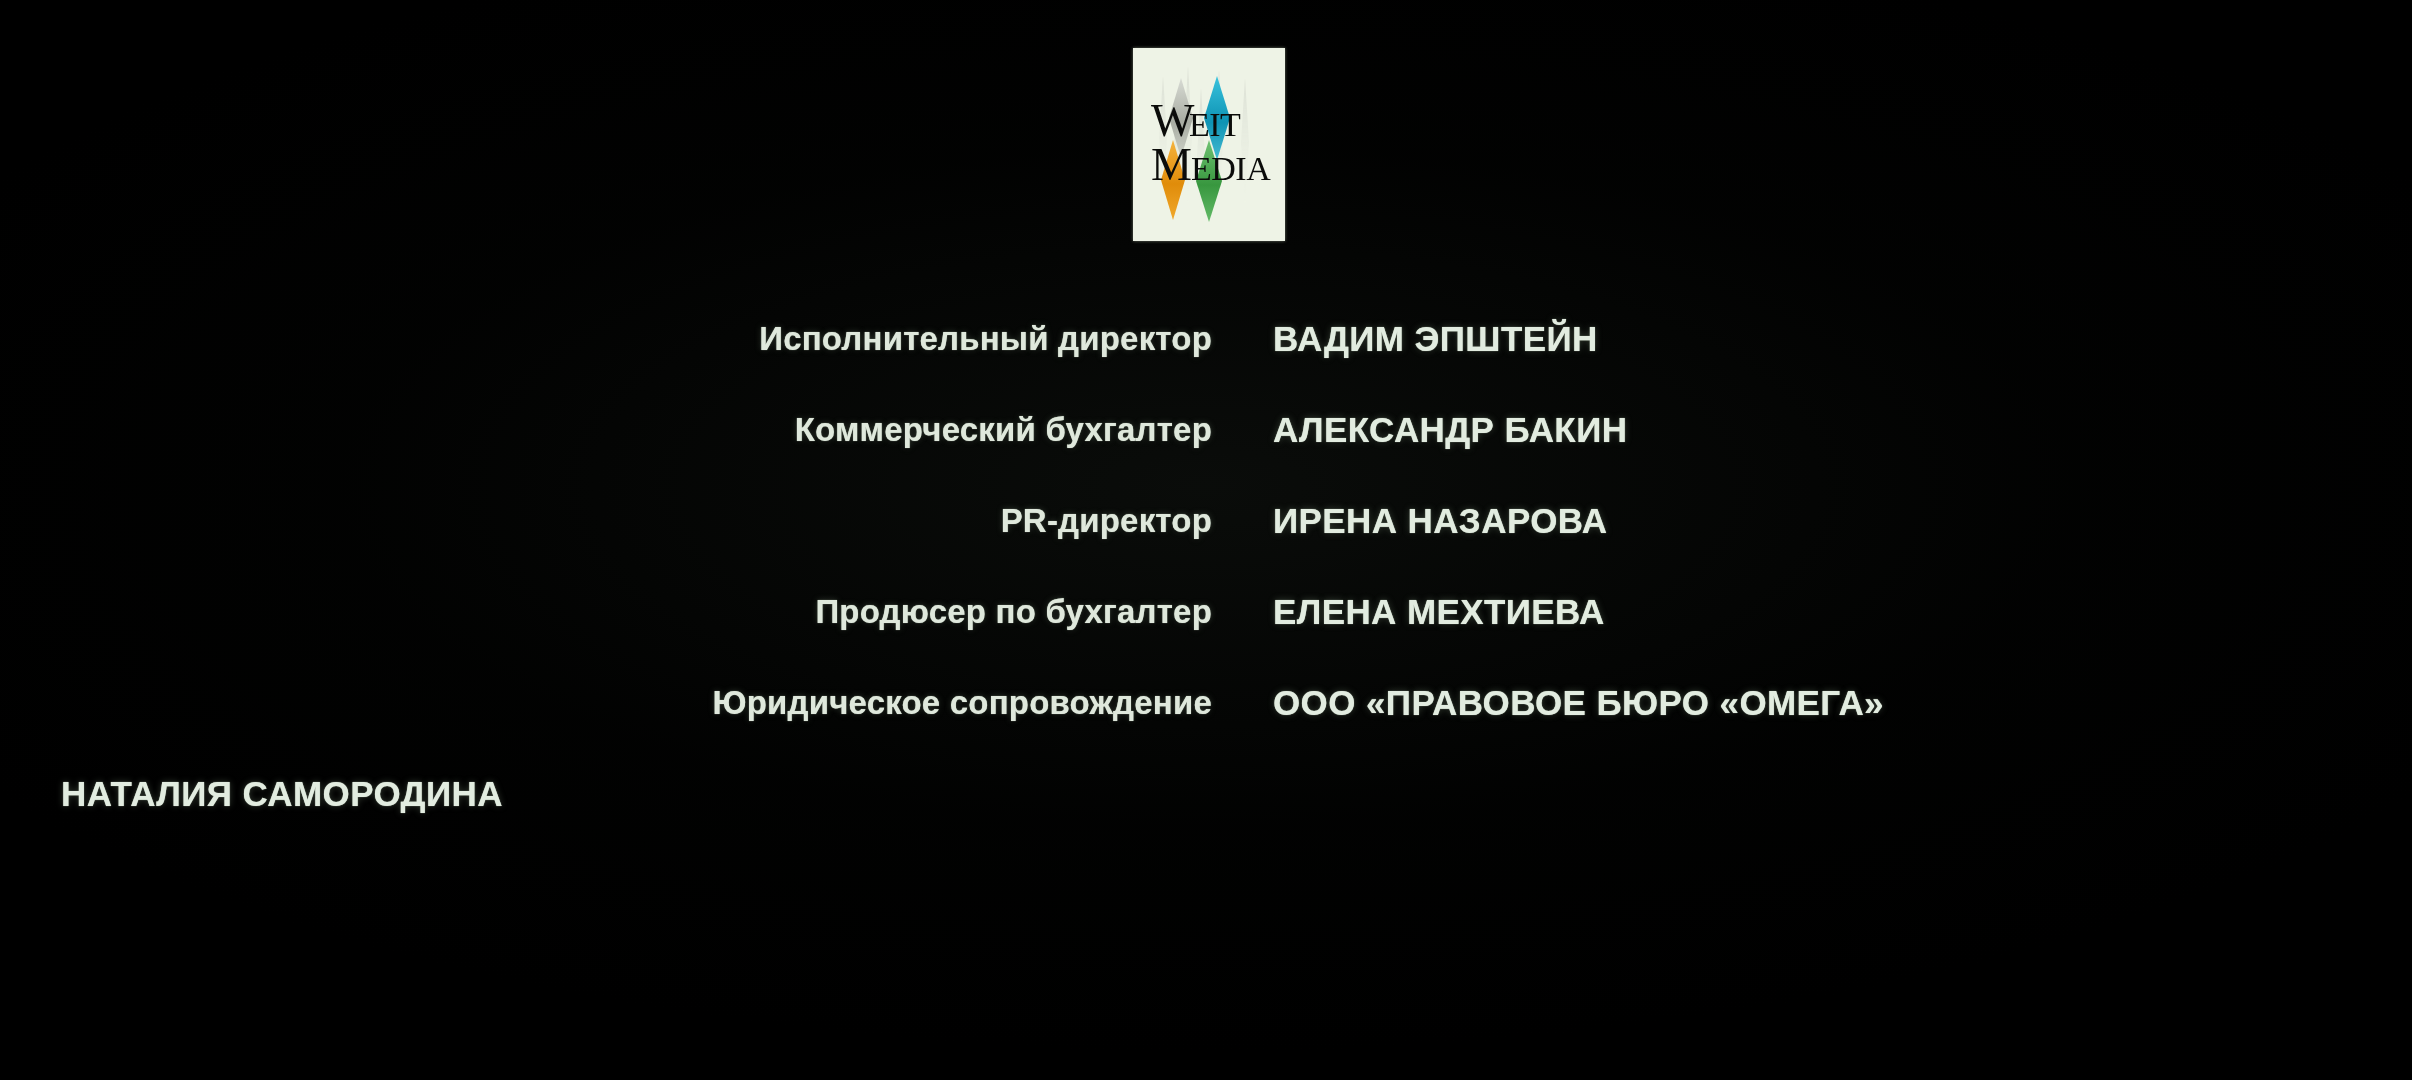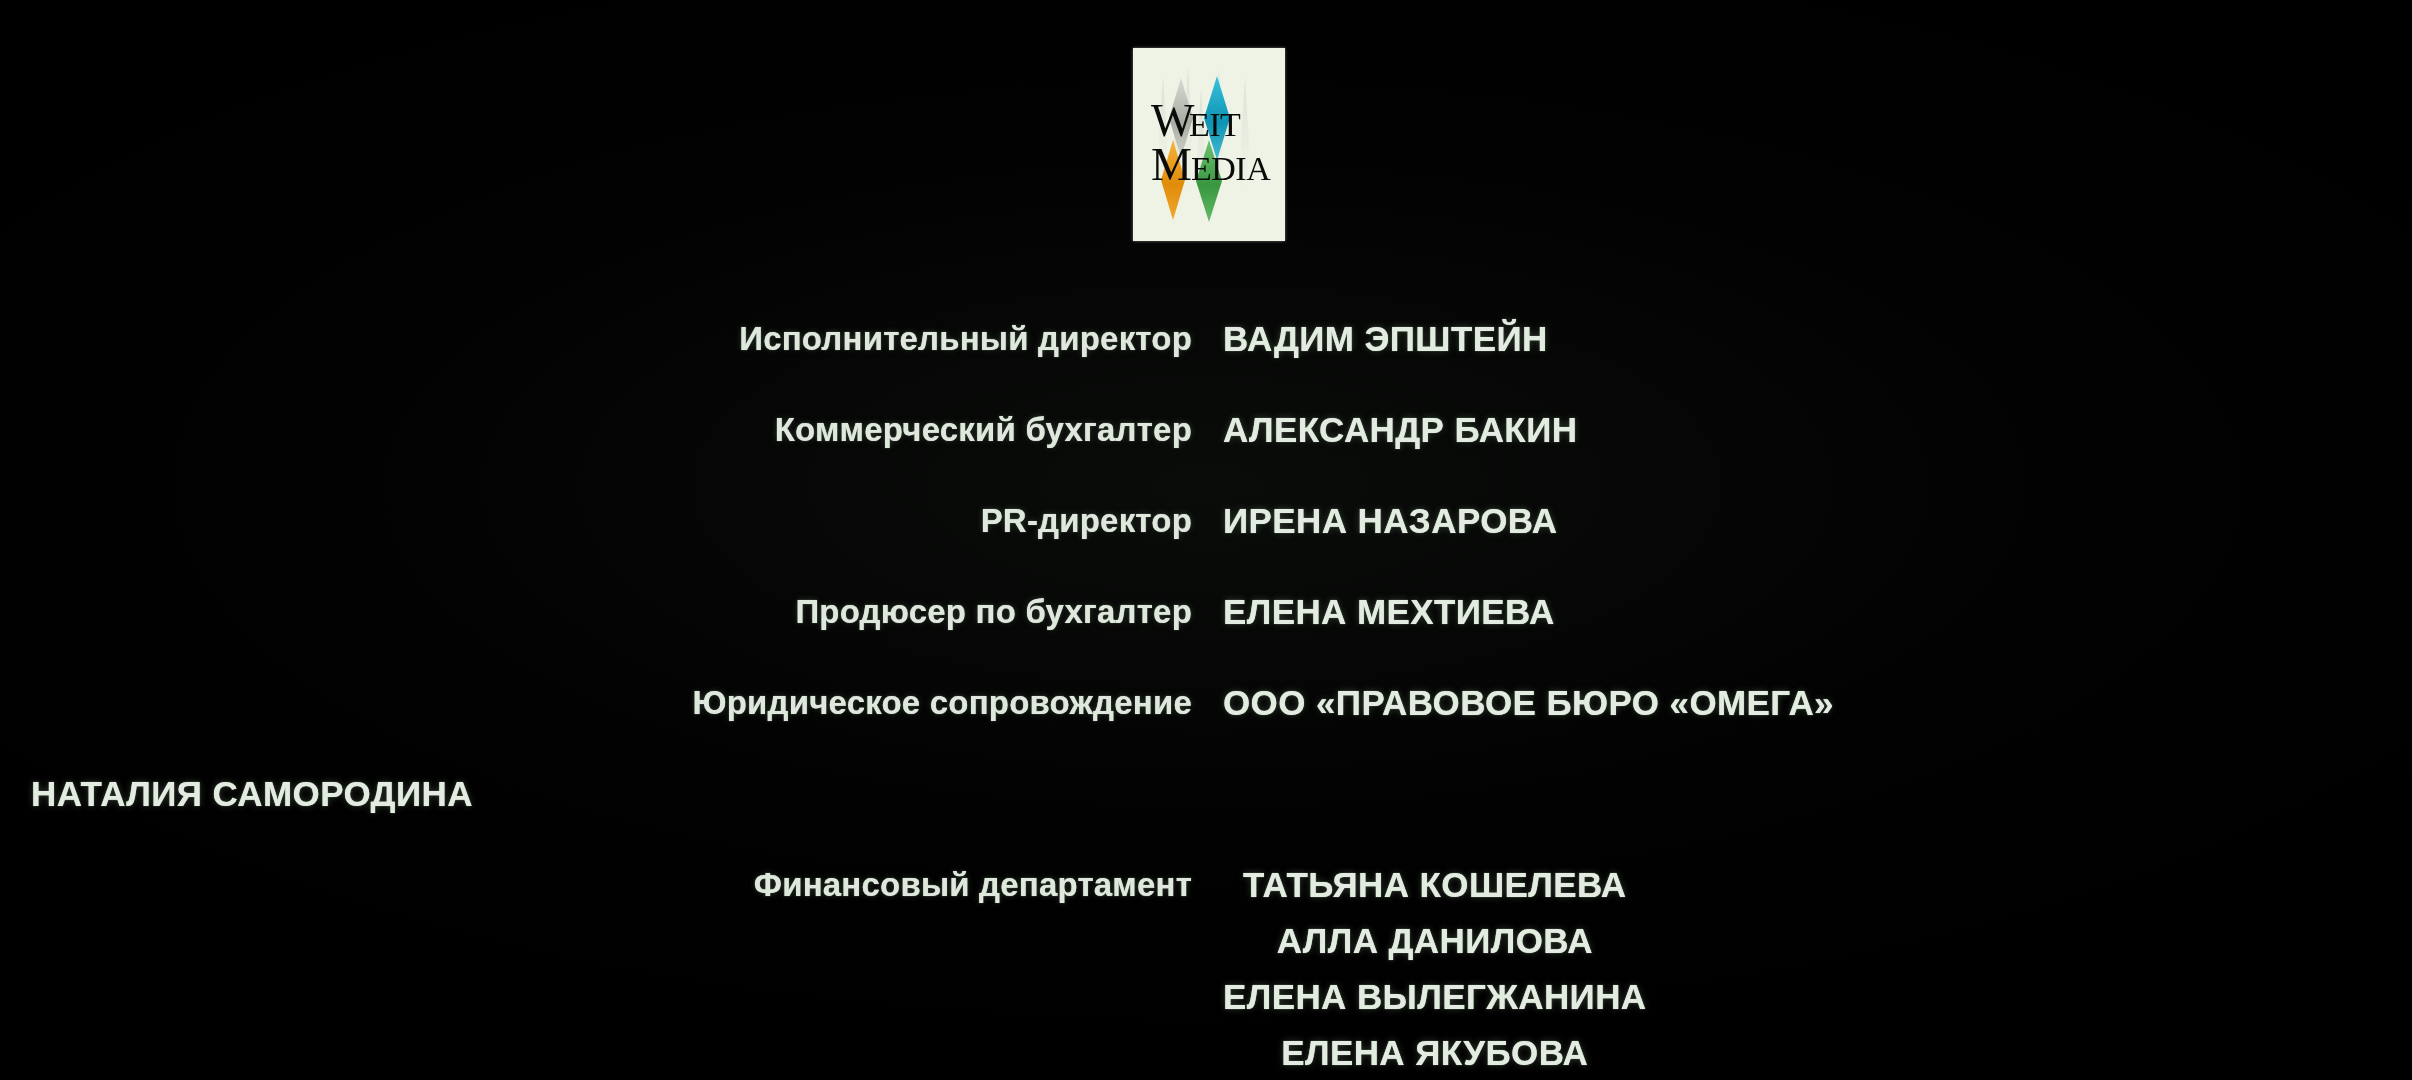--- a/index.html
+++ b/index.html
@@ -84,38 +84,38 @@
     letter-spacing: 0.2px;
     color: #dfe8dc;
     text-shadow:
       0 0 1px rgba(200,215,195,0.85),
       0 0 6px rgba(130,150,125,0.35),
       0 2px 3px rgba(0,0,0,0.9);
     white-space: nowrap;
   }
 
   .credit-names {
-    margin-left: 31px;
-    text-align: center;
+    margin-left: 41px;
+    text-align: left;
     white-space: nowrap;
   }
   .credit-name {
     font-size: 35px;
     font-weight: bold;
     line-height: 56px;
     letter-spacing: 0.4px;
     color: #e2ece0;
     text-shadow:
       0 0 1px rgba(205,220,200,0.9),
       0 0 7px rgba(135,155,130,0.38),
       0 2px 3px rgba(0,0,0,0.9);
   }
 
   
-  .credit-role, .credit-name { transform-origin: left center; }
+  .credit-role, .credit-name { transform-origin: left center; padding-left: 20px; }
 
   
   #bottom-fade {
     position: absolute;
     left: 0;
     bottom: 0;
     width: 100%;
     height: 10px;
     background: linear-gradient(to bottom, rgba(0,0,0,0) 0%, rgba(0,0,0,0.85) 100%);
     z-index: 4;
@@ -216,27 +216,18 @@
         <div class="credit-name">ООО «ПРАВОВОЕ БЮРО «ОМЕГА»</div>
       </div>
     </div>
 
     <div class="credit-row">
       <div class="credit-names">
         <div class="credit-name">НАТАЛИЯ САМОРОДИНА</div>
       </div>
     </div>
 
-    <div class="credit-row">
-      <div class="credit-role">Финансовый департамент</div>
-      <div class="credit-names">
-        <div class="credit-name">ТАТЬЯНА КОШЕЛЕВА</div>
-        <div class="credit-name">АЛЛА ДАНИЛОВА</div>
-        <div class="credit-name">ЕЛЕНА ВЫЛЕГЖАНИНА</div>
-        <div class="credit-name">ЕЛЕНА ЯКУБОВА</div>
-      </div>
-    </div>
 
   </div>
 
   <div id="vignette"></div>
   <div id="bottom-fade"></div>
 </div>
 
 </body></html>

